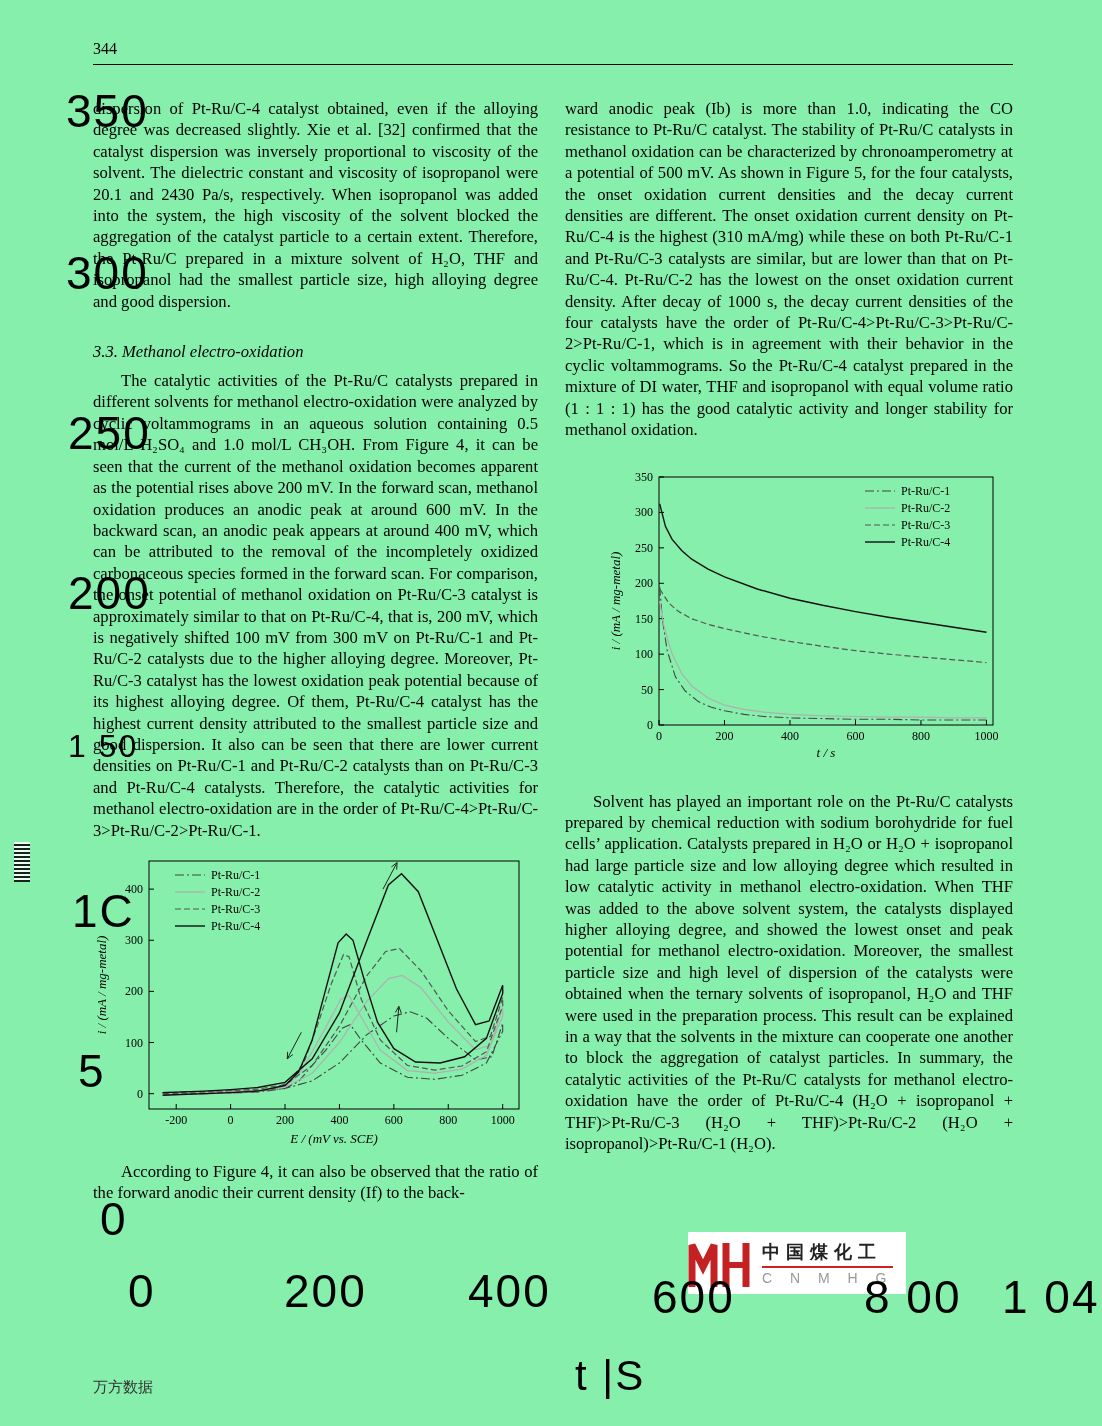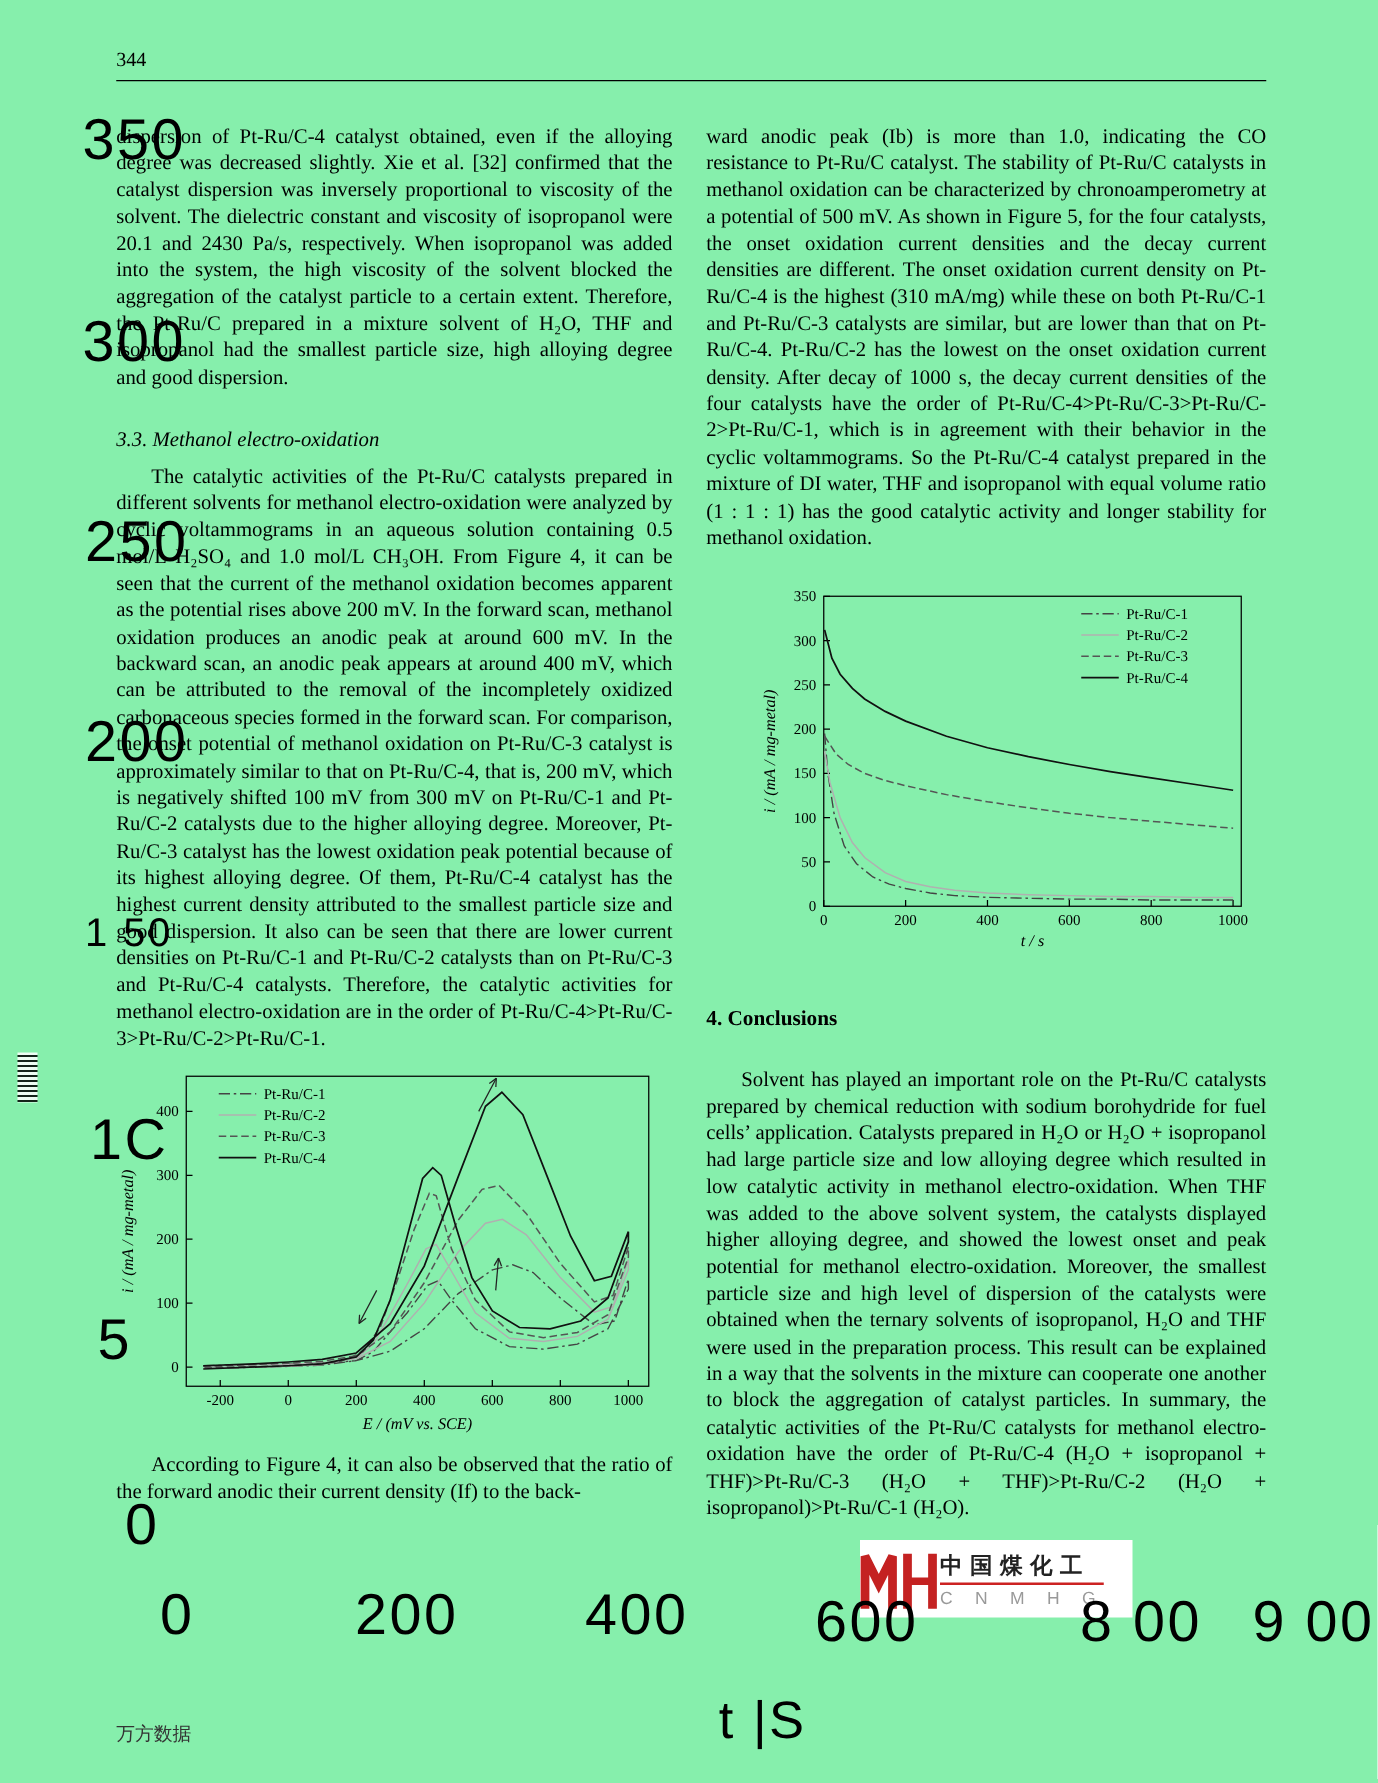--- a/index.html
+++ b/index.html
@@ -16,21 +16,21 @@
   p.indent{text-indent:28px;}
   h3.subsec{font-size:16.6px;font-style:italic;font-weight:normal;margin:30px 0 0 0;}
   h3.bold-head{font-size:17px;font-weight:bold;margin:42px 0 0 0;}
   figure.fig{margin:10px 0 0 0;padding:0;}
   figure.fig5{margin-top:26px;margin-left:42px;}
   .caption{font-size:14px;line-height:18.4px;text-align:justify;margin-top:6px;}
   .caption b{font-weight:bold;}
   svg.chart{display:block;}
   svg .tick{font:12px "Liberation Serif","DejaVu Serif",serif;fill:#000;}
   svg .axlabel{font:italic 13px "Liberation Serif","DejaVu Serif",serif;fill:#000;}
-  .watermark{position:absolute;left:688px;top:1232px;width:218px;height:62px;background:#fff;display:flex;align-items:center;}
+  .watermark{position:absolute;left:688px;top:1232px;width:218px;height:62px;background:#fff;display:flex;align-items:center;gap:10px;}
   .wm-logo{flex:0 0 64px;height:56px;}
   .wm-text{display:flex;flex-direction:column;justify-content:center;}
   .wm-cn{font-size:18px;letter-spacing:6px;color:#222;font-weight:bold;white-space:nowrap;}
   .wm-rule{border-top:2px solid #c22;margin:2px 0;}
   .wm-en{font-size:14px;letter-spacing:7px;color:#999;font-family:"Liberation Sans","DejaVu Sans",sans-serif;}
   .footer{position:absolute;left:93px;top:1378px;font-size:15px;color:#333;}
   #overlay-layer{position:absolute;inset:0;pointer-events:none;}
   #overlay-layer .ov{position:absolute;font-family:"Liberation Sans","DejaVu Sans",sans-serif;font-weight:300;color:#000;letter-spacing:2px;line-height:1;}
   .glitch{position:absolute;left:14px;top:842px;width:16px;height:40px;background:repeating-linear-gradient(0deg,#000 0 2px,#fff 2px 4px);opacity:.85;}
 </style>
@@ -147,21 +147,20 @@
           <text x="294" y="28" class="tick">Pt-Ru/C-1</text>
           <line x1="258" y1="41" x2="288" y2="41" stroke="#b0b0b0" stroke-width="1.2" stroke-dasharray="none"></line>
           <text x="294" y="45" class="tick">Pt-Ru/C-2</text>
           <line x1="258" y1="58" x2="288" y2="58" stroke="#555555" stroke-width="1.2" stroke-dasharray="6 3"></line>
           <text x="294" y="62" class="tick">Pt-Ru/C-3</text>
           <line x1="258" y1="75" x2="288" y2="75" stroke="#111111" stroke-width="1.4" stroke-dasharray="none"></line>
           <text x="294" y="79" class="tick">Pt-Ru/C-4</text>
         </svg>
     </figure>
 
-    <h3 class="bold-head">4. Conclusions</h3>
     <p class="para indent" style="margin-top:28px">Solvent has played an important role on the Pt-Ru/C catalysts prepared by chemical reduction with sodium borohydride for fuel cells’ application. Catalysts prepared in H₂O or H₂O + isopropanol had large particle size and low alloying degree which resulted in low catalytic activity in methanol electro-oxidation. When THF was added to the above solvent system, the catalysts displayed higher alloying degree, and showed the lowest onset and peak potential for methanol electro-oxidation. Moreover, the smallest particle size and high level of dispersion of the catalysts were obtained when the ternary solvents of isopropanol, H₂O and THF were used in the preparation process. This result can be explained in a way that the solvents in the mixture can cooperate one another to block the aggregation of catalyst particles. In summary, the catalytic activities of the Pt-Ru/C catalysts for methanol electro-oxidation have the order of Pt-Ru/C-4 (H₂O + isopropanol + THF)&gt;Pt-Ru/C-3 (H₂O + THF)&gt;Pt-Ru/C-2 (H₂O + isopropanol)&gt;Pt-Ru/C-1 (H₂O).</p>
   </div>
 
   <div class="watermark">
     <svg class="wm-logo" viewBox="0 0 64 56">
       <polyline points="4,52 4,10 15,32 26,10 26,52" fill="none" stroke="#c42222" stroke-width="7"></polyline>
       <line x1="38" y1="8" x2="38" y2="52" stroke="#c42222" stroke-width="7"></line>
       <line x1="58" y1="8" x2="58" y2="52" stroke="#c42222" stroke-width="7"></line>
       <line x1="38" y1="30" x2="58" y2="30" stroke="#c42222" stroke-width="6"></line>
     </svg>
@@ -181,17 +180,17 @@
       <div class="ov" style="left: 68px; top: 570px; font-size: 46px;">200</div>
       <div class="ov" style="left: 68px; top: 730px; font-size: 32px;">1 50</div>
       <div class="ov" style="left: 72px; top: 888px; font-size: 46px;">1C</div>
       <div class="ov" style="left: 78px; top: 1048px; font-size: 46px;">5</div>
       <div class="ov" style="left: 100px; top: 1196px; font-size: 46px;">0</div>
       <div class="ov" style="left: 128px; top: 1268px; font-size: 46px;">0</div>
       <div class="ov" style="left: 284px; top: 1268px; font-size: 46px;">200</div>
       <div class="ov" style="left: 468px; top: 1268px; font-size: 46px;">400</div>
       <div class="ov" style="left: 652px; top: 1274px; font-size: 46px;">600</div>
       <div class="ov" style="left: 864px; top: 1274px; font-size: 46px;">8 00</div>
-      <div class="ov" style="left: 1002px; top: 1274px; font-size: 46px;">9 00</div>
+      <div class="ov" style="left: 1002px; top: 1274px; font-size: 46px;">1 04</div>
       <div class="ov" style="left: 575px; top: 1355px; font-size: 42px;">t |S</div>
     </div>
 
 </div>
 
 </body></html>

